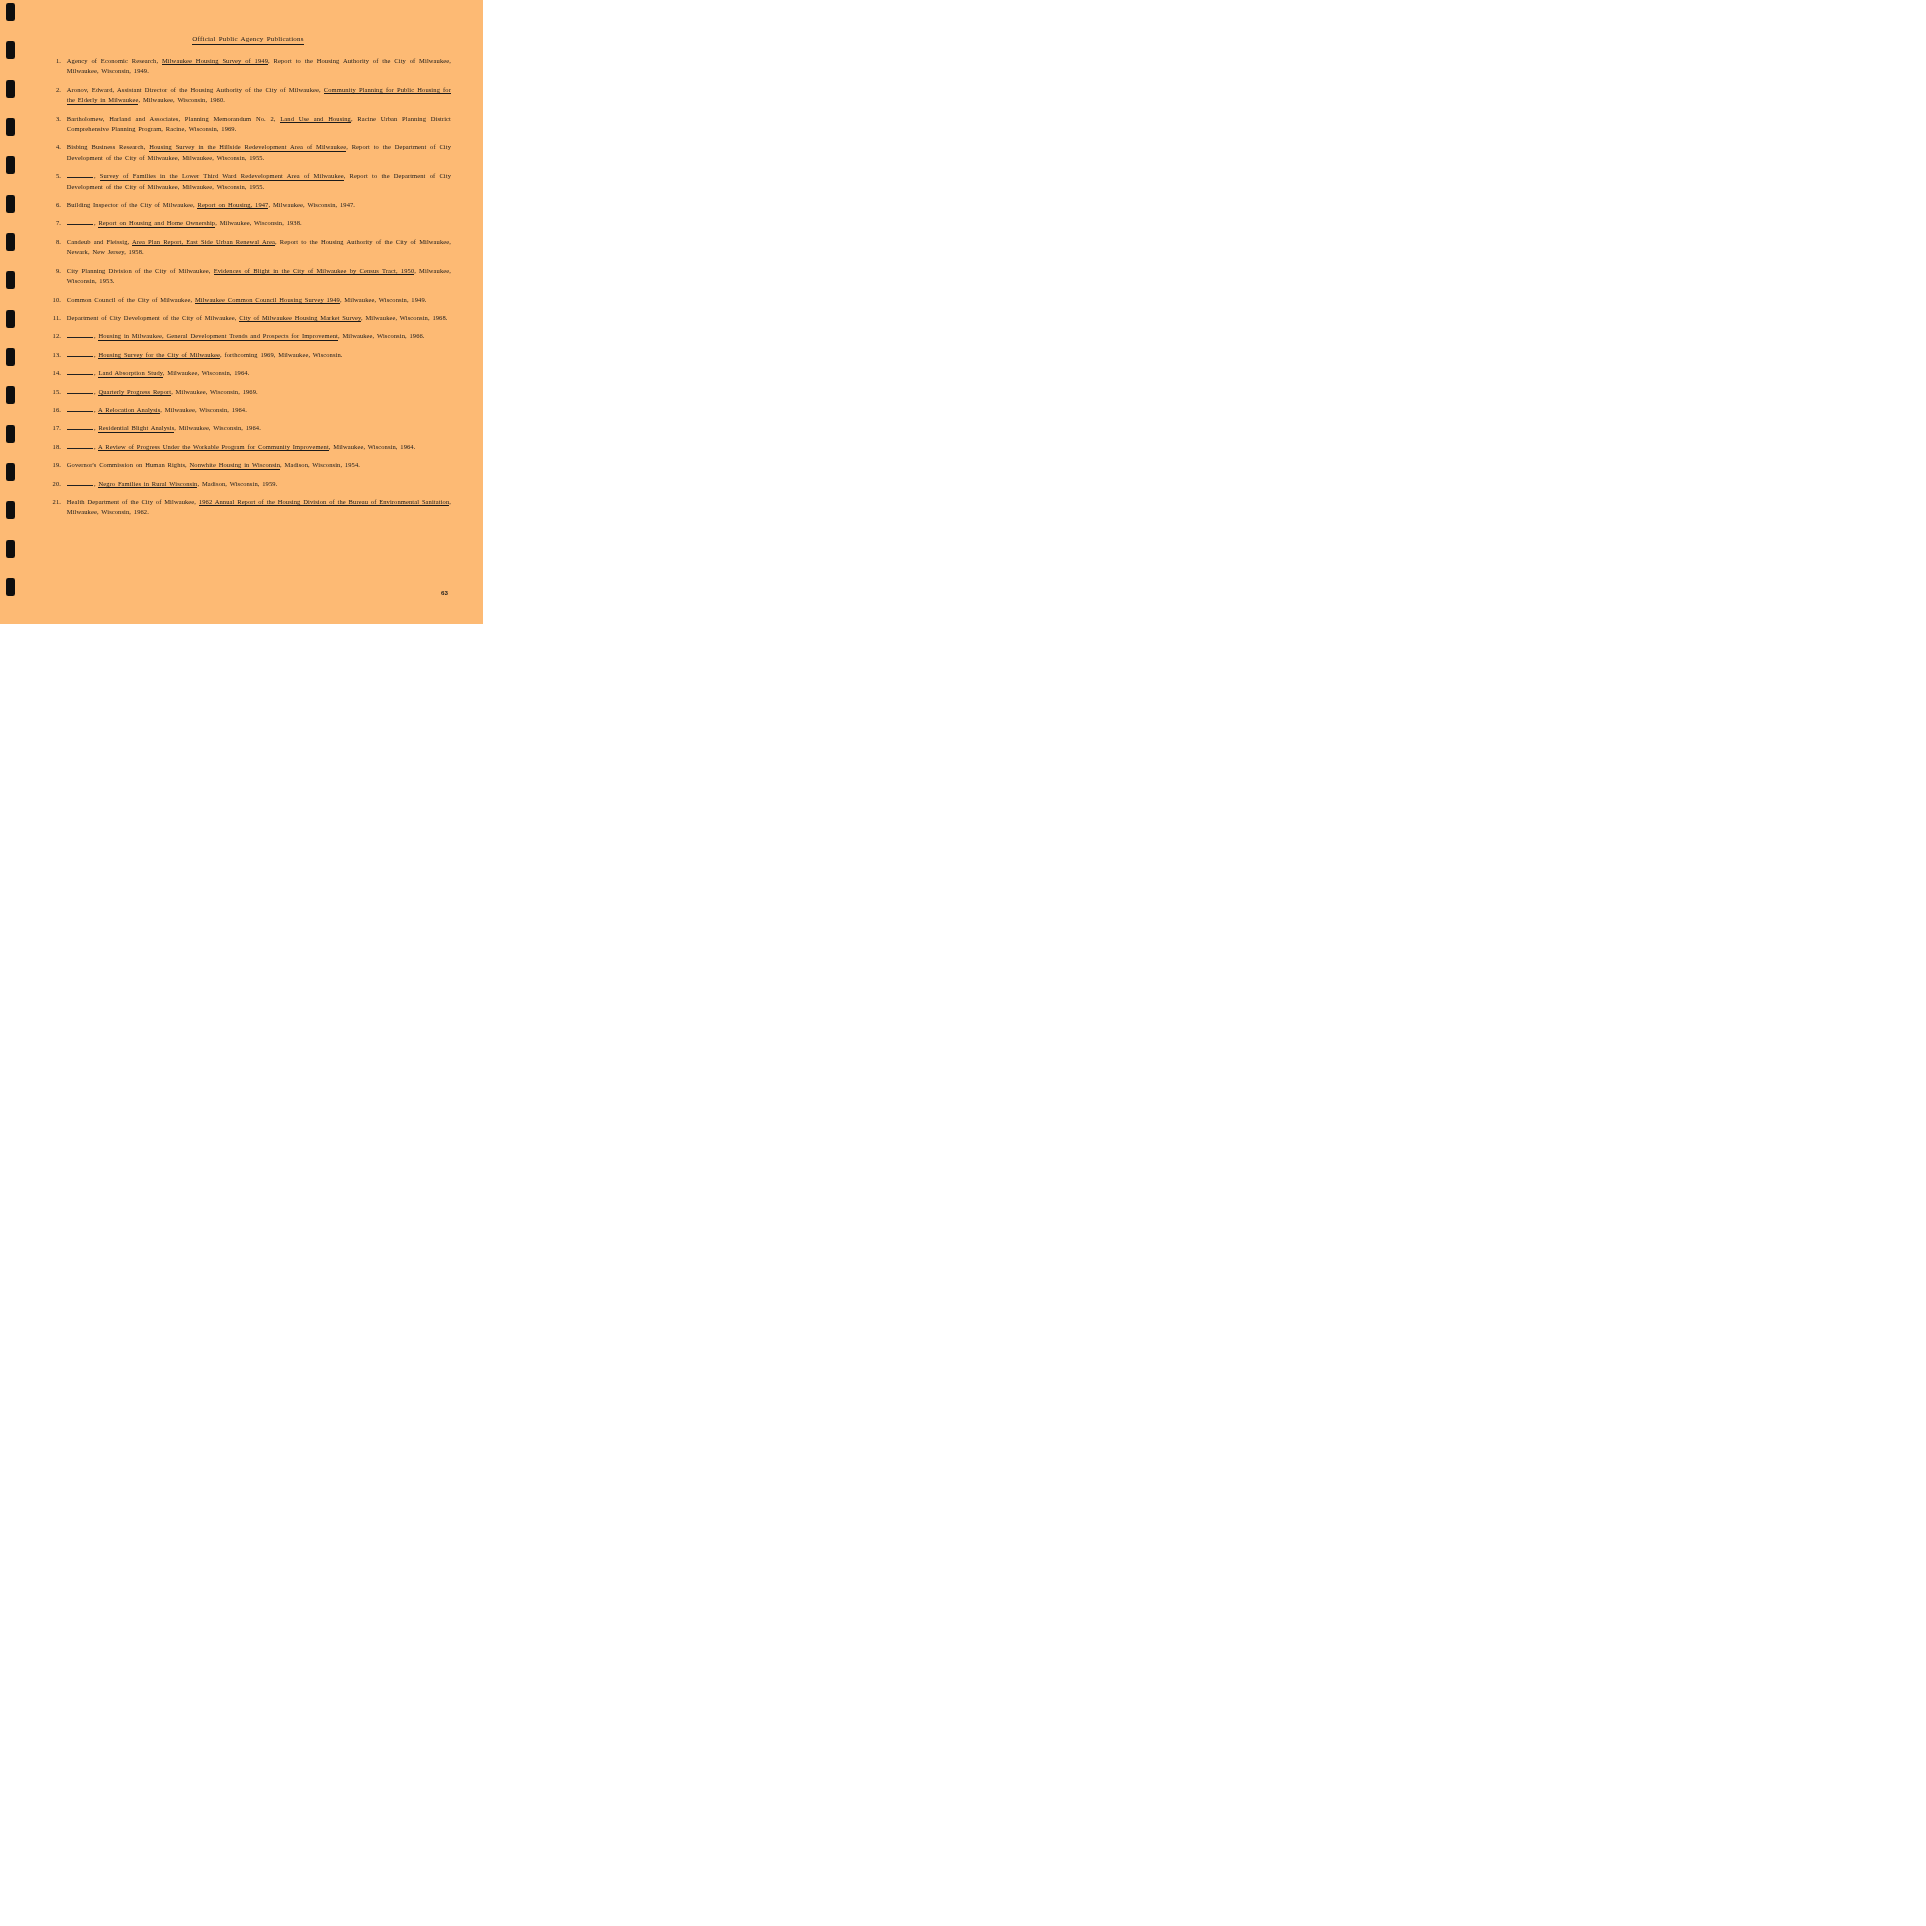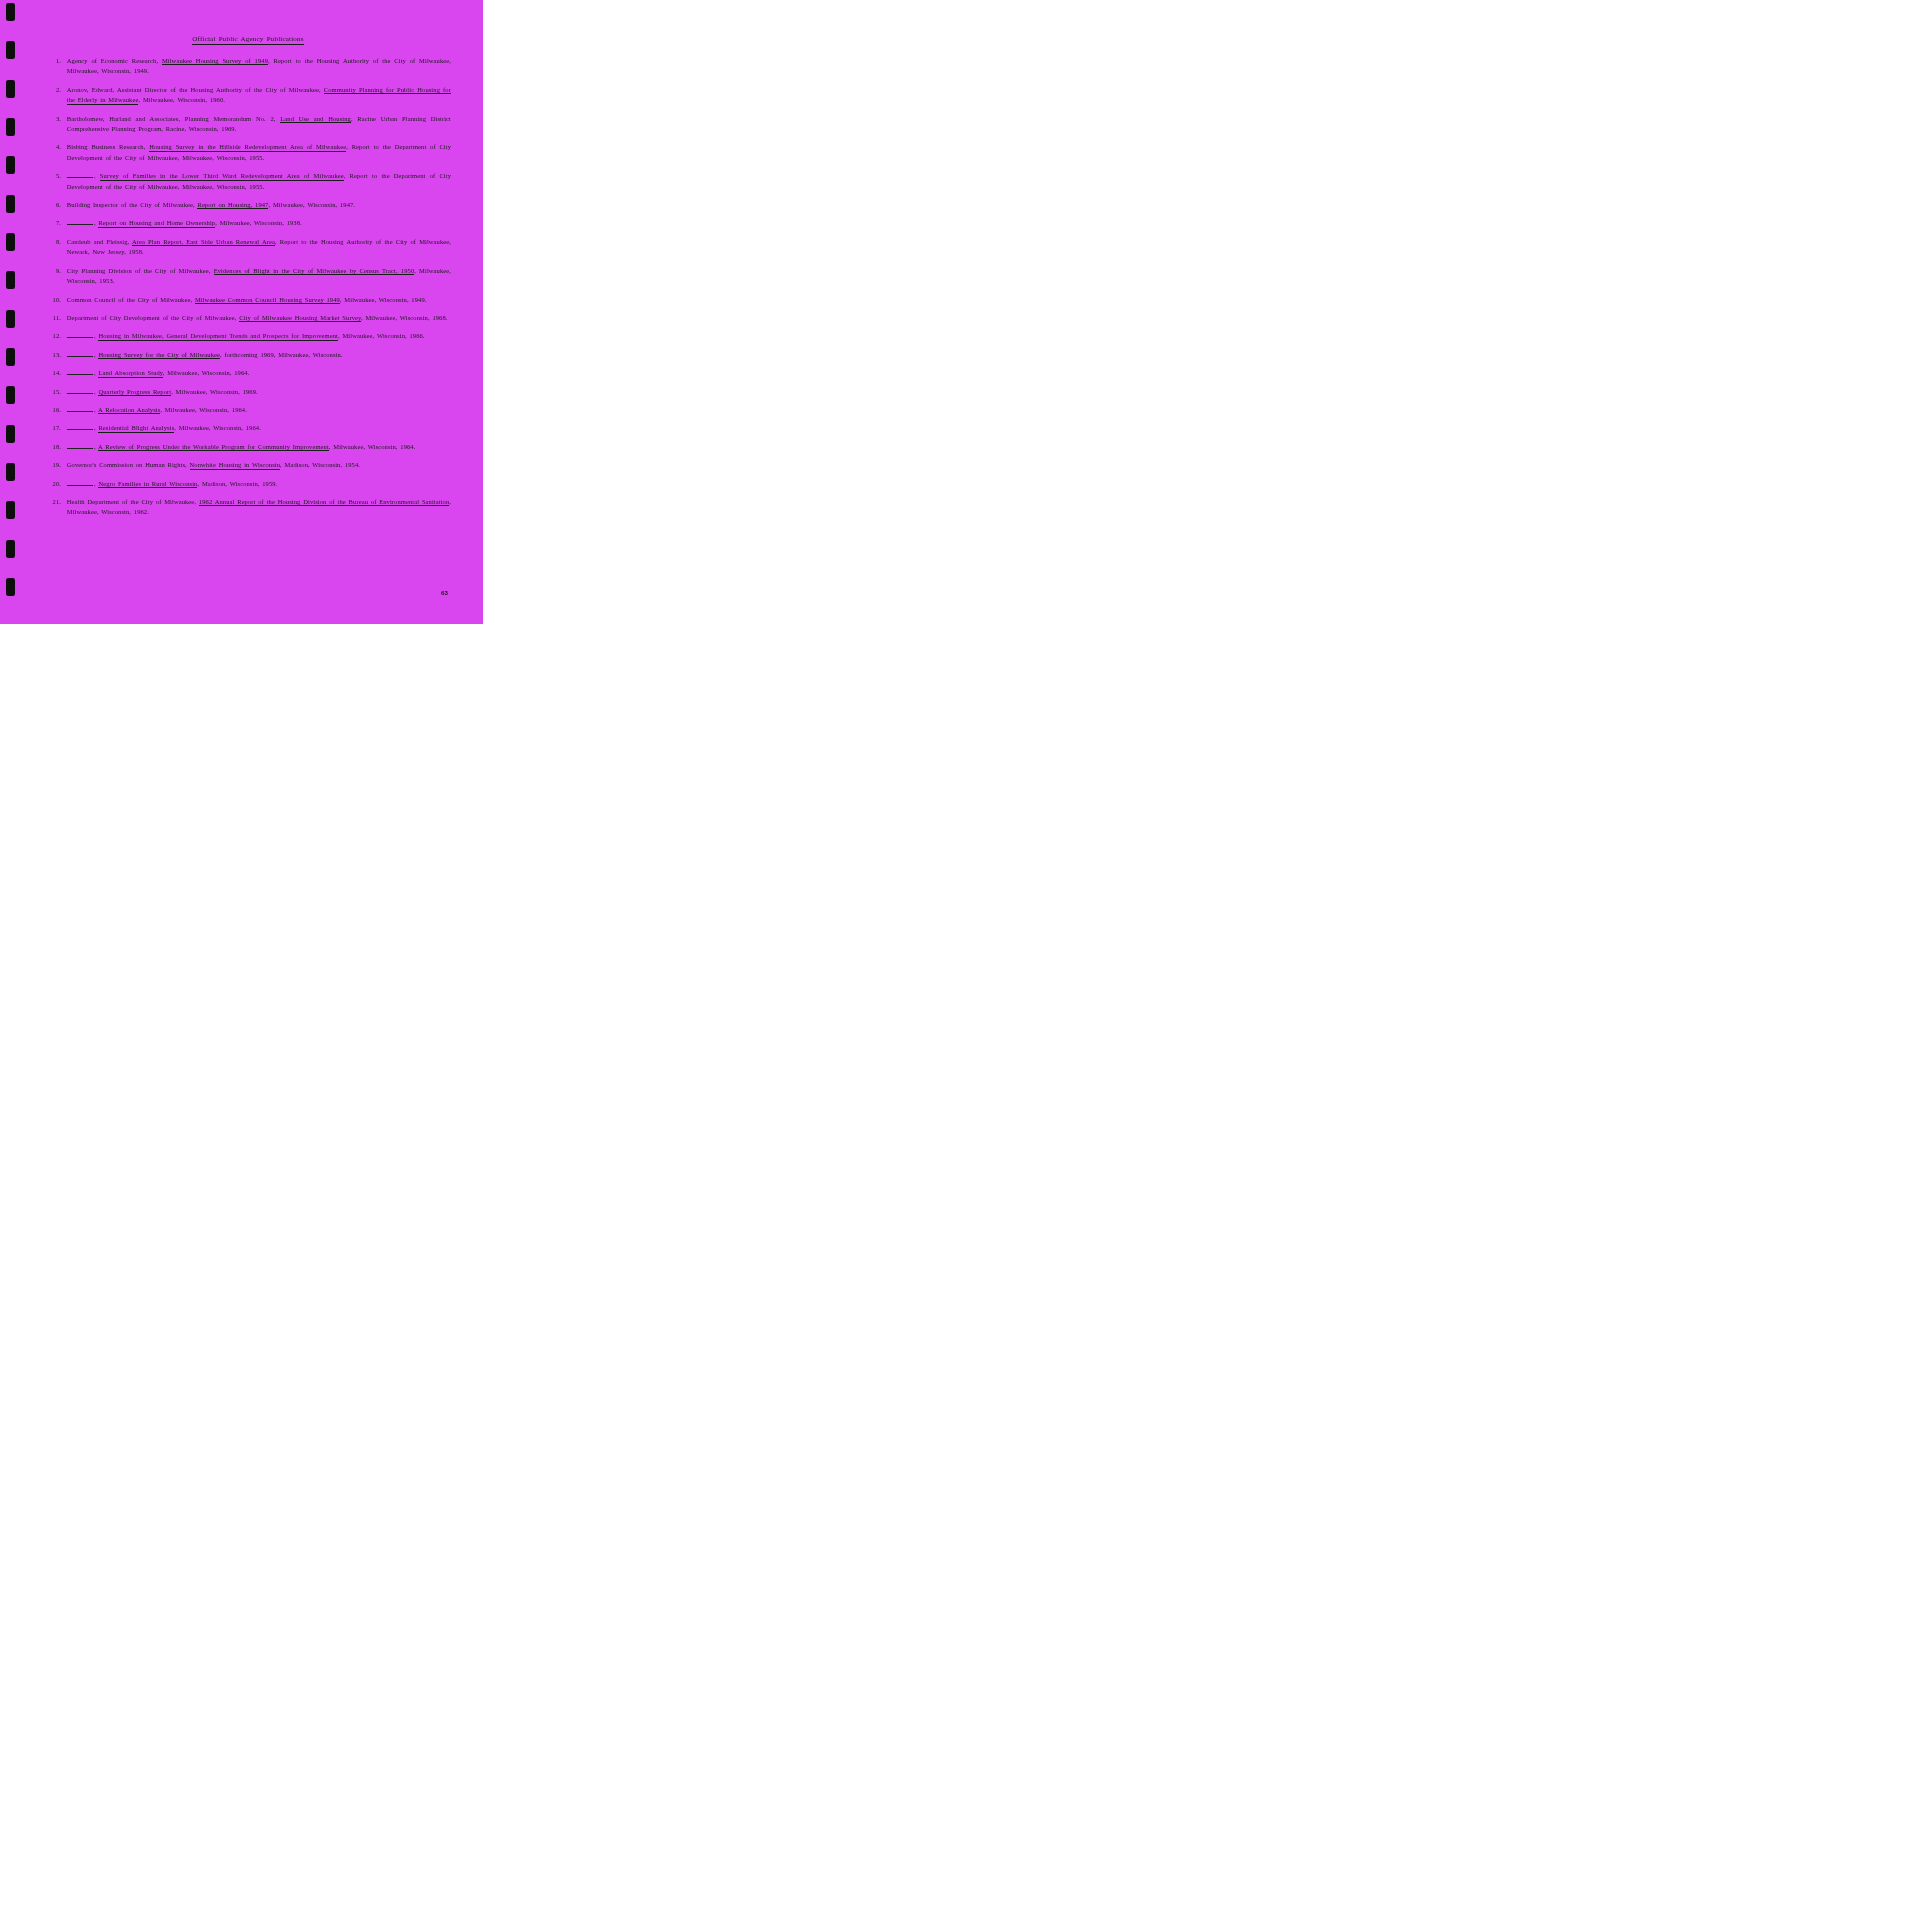--- a/index.html
+++ b/index.html
@@ -12,21 +12,21 @@
     min-height: 624px;
     position: relative;
     font-family: "Liberation Serif", "DejaVu Serif", serif;
     color: #1b1b1b;
     -webkit-font-smoothing: antialiased;
   }
   .page {
     position: relative;
     width: 483px;
     min-height: 624px;
-    background: #d946ef;
+    background: #fdba74;
     overflow: hidden;
   }
   
   .binding-strip {
     position: absolute;
     left: 0;
     top: 0;
     bottom: 0;
     width: 23px;
   }

